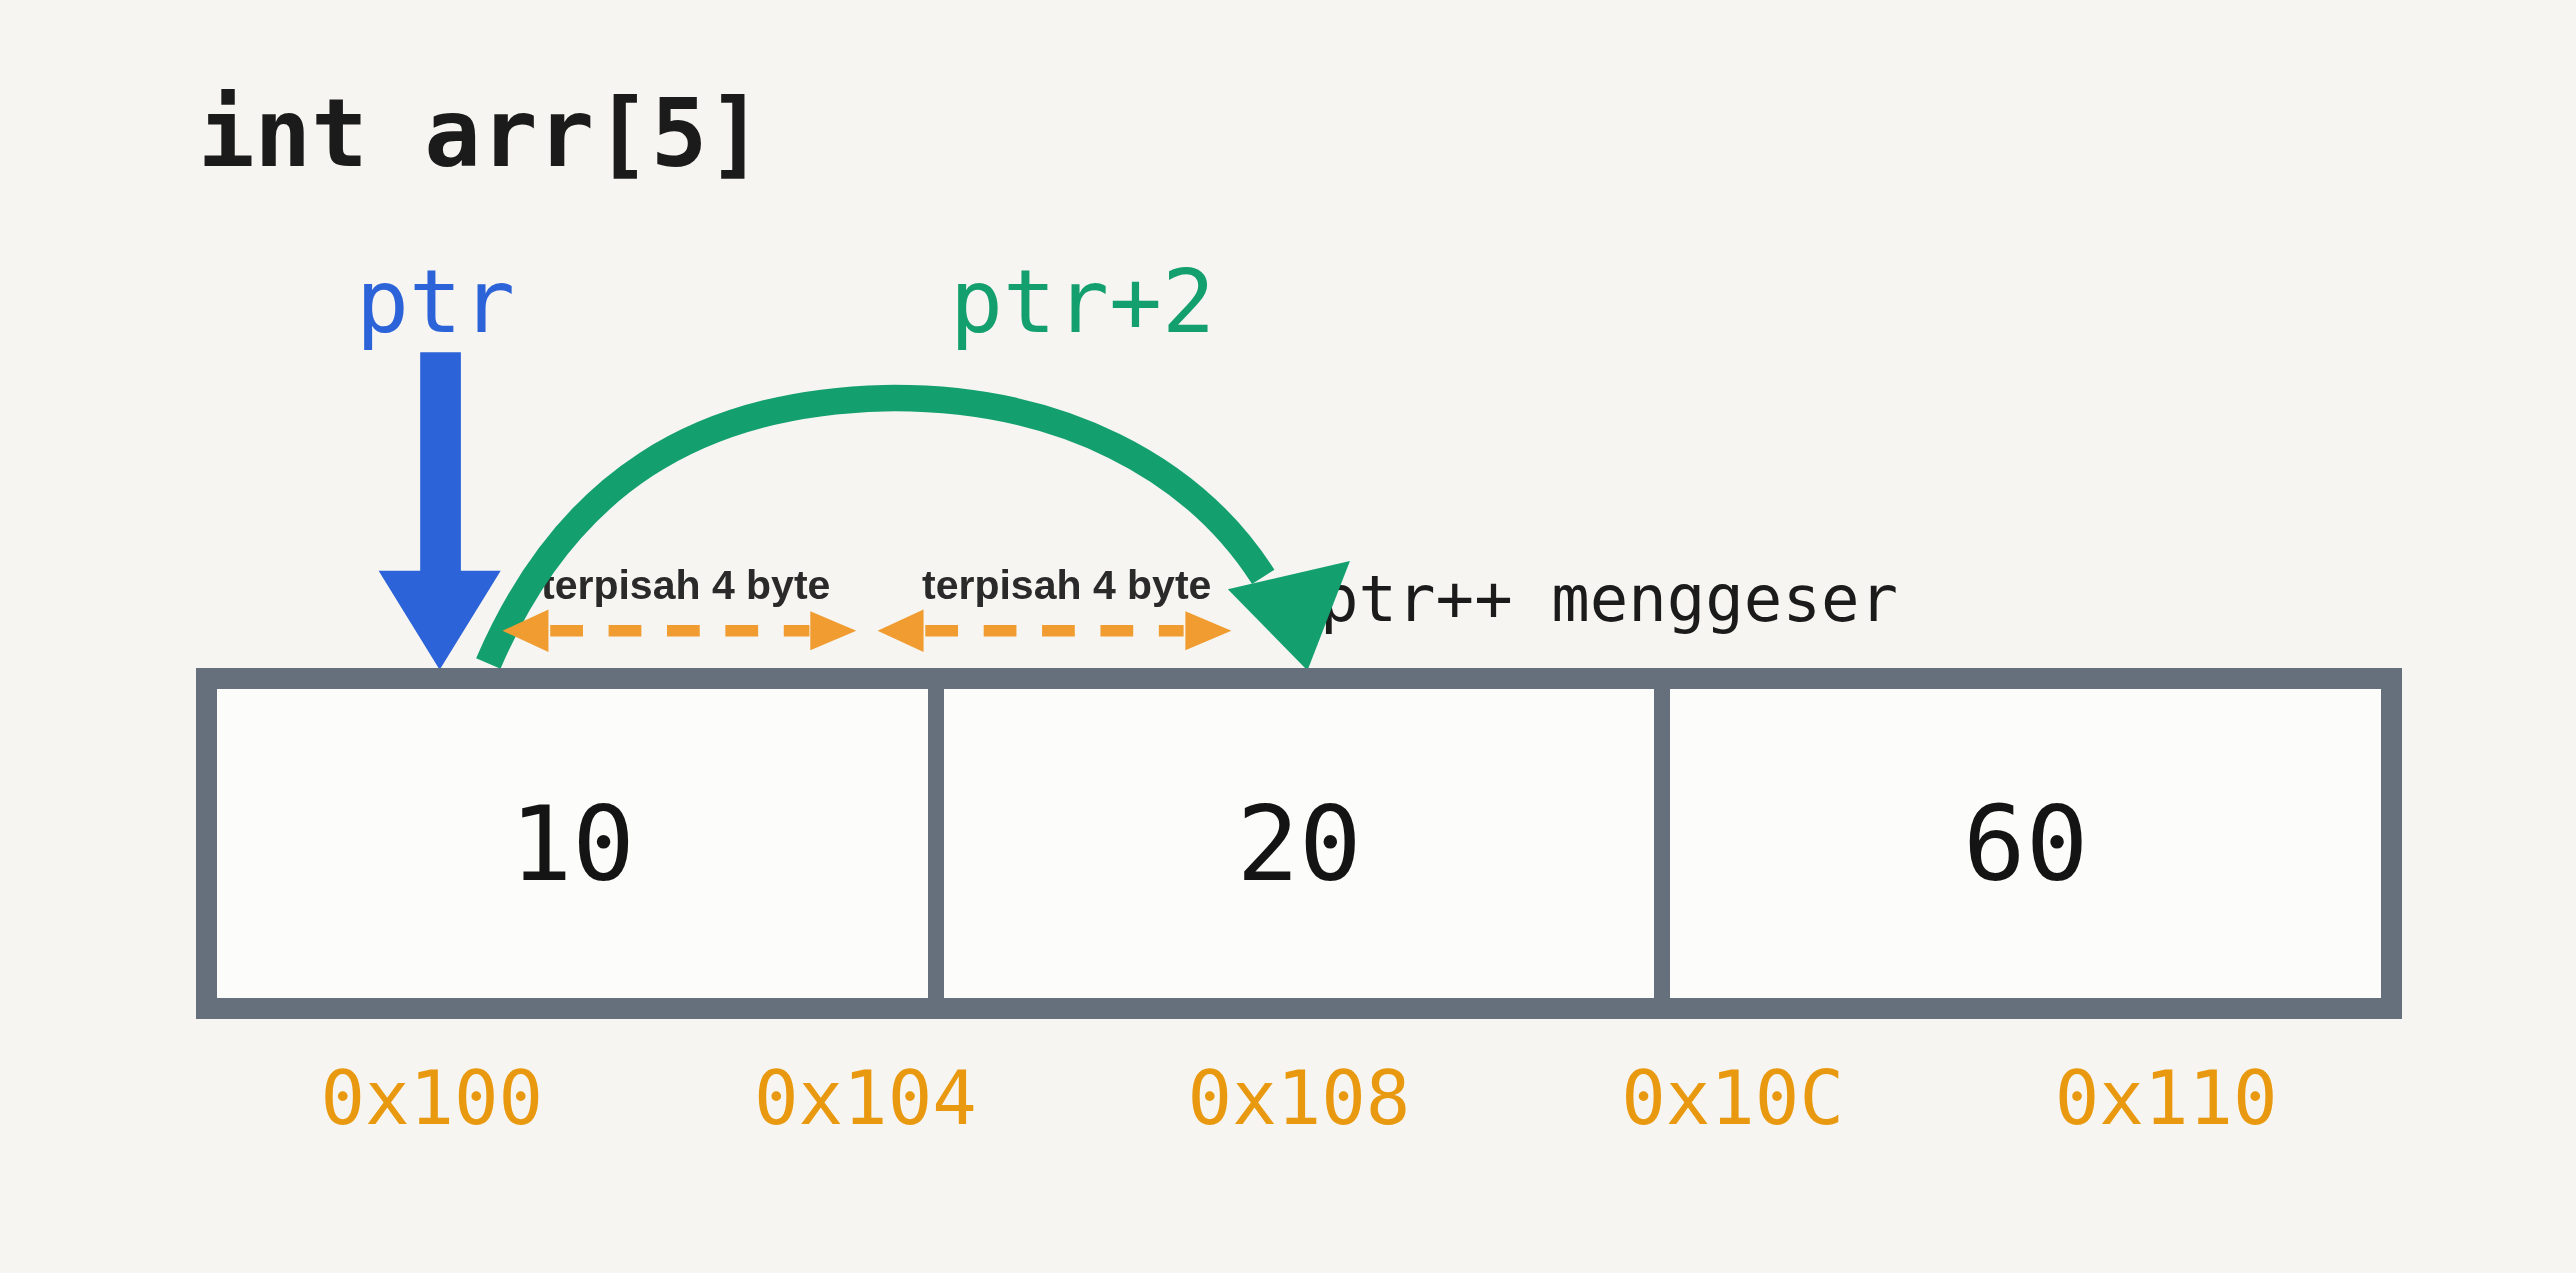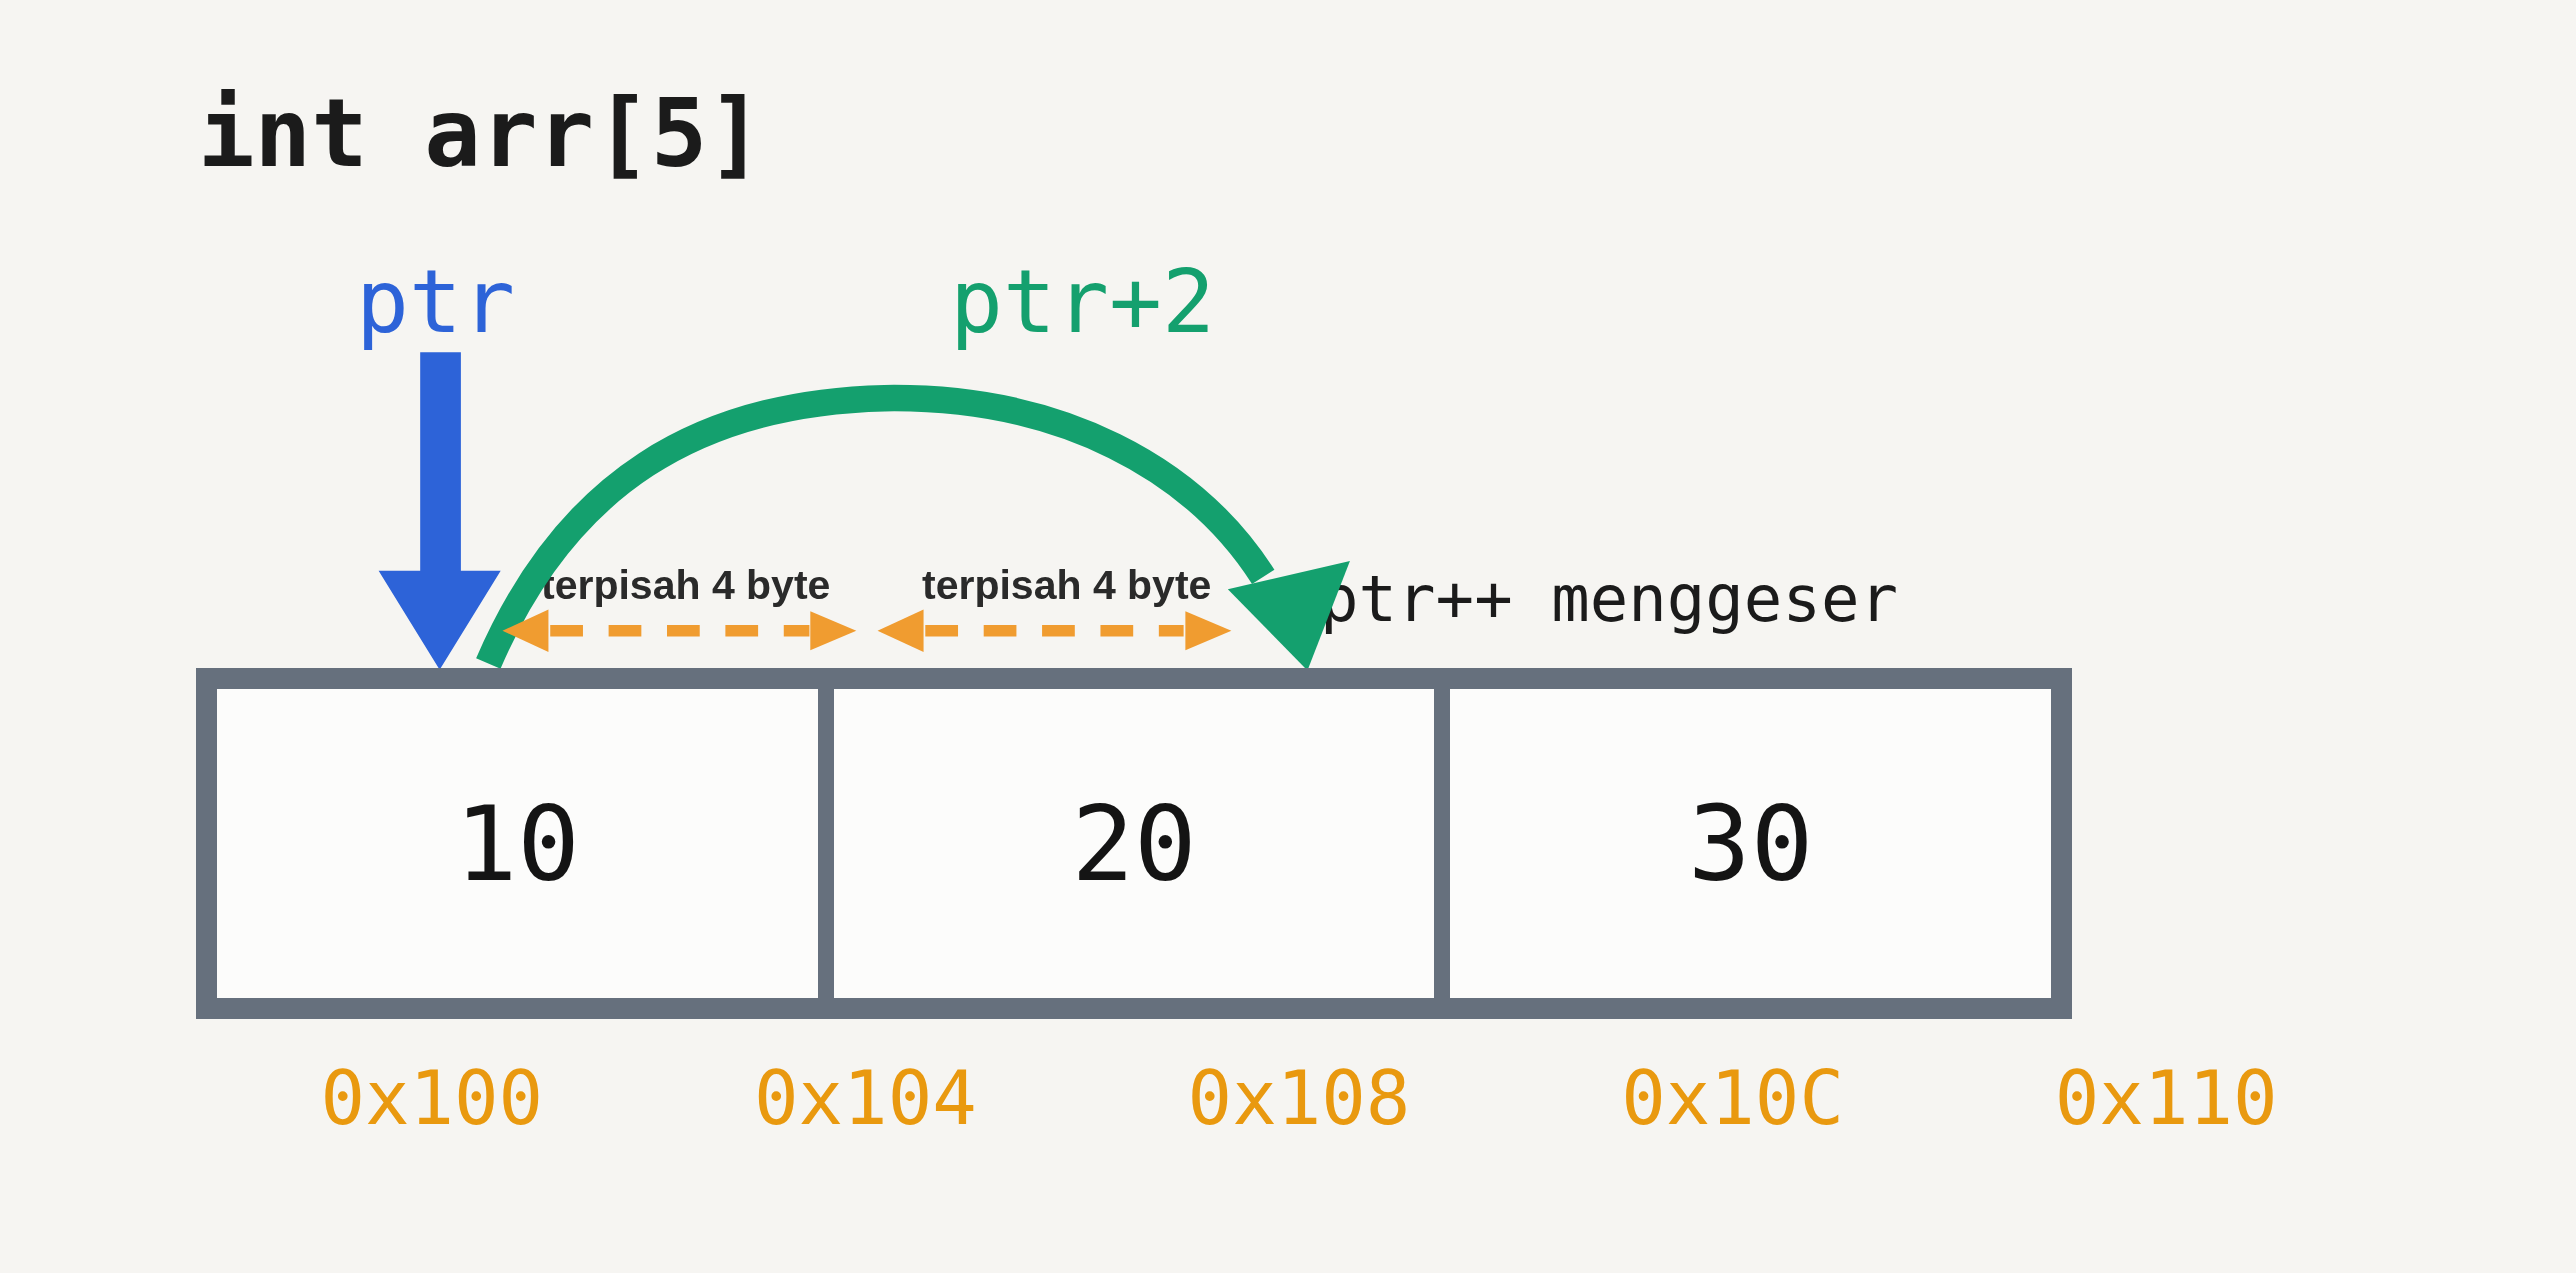--- a/index.html
+++ b/index.html
@@ -48,21 +48,21 @@
   .gap-label.g1{left:541px;}
   .gap-label.g2{left:922px;}
   .arrows{left:0;top:0;width:2576px;height:1274px;pointer-events:none;}
   .blue-fill{fill:var(--blue,#2d63d8);}
   .green-stroke{stroke:var(--green,#14a06e);fill:none;stroke-width:30px;}
   .green-fill{fill:var(--green,#14a06e);}
   .orange-stroke{stroke:var(--orange,#f09c30);stroke-width:13px;stroke-dasharray:37 29;}
   .orange-fill{fill:var(--orange,#f09c30);}
   .array-box{
     left:196px;top:668px;
-    width:1876px;height:351px;
+    width:2206px;height:351px;
     box-sizing:border-box;
     background:var(--frame,#66707d);
     padding:21px;
     display:flex;gap:16px;
   }
   .cell{
     flex:1;
     background:var(--cell,#fcfcfb);
     display:flex;align-items:center;justify-content:center;
     font-size:104px;
@@ -127,21 +127,21 @@
   </svg>
 
   <div class="abs array-box">
     <div class="cell">
         <span>10</span>
       </div>
     <div class="cell">
         <span>20</span>
       </div>
     <div class="cell">
-        <span>30</span>
+        <span>60</span>
       </div>
   </div>
 
   <div class="abs addr-row">
     <div class="addr">0x100</div>
     <div class="addr">0x104</div>
     <div class="addr">0x108</div>
     <div class="addr">0x10C</div>
     <div class="addr">0x110</div>
   </div>

